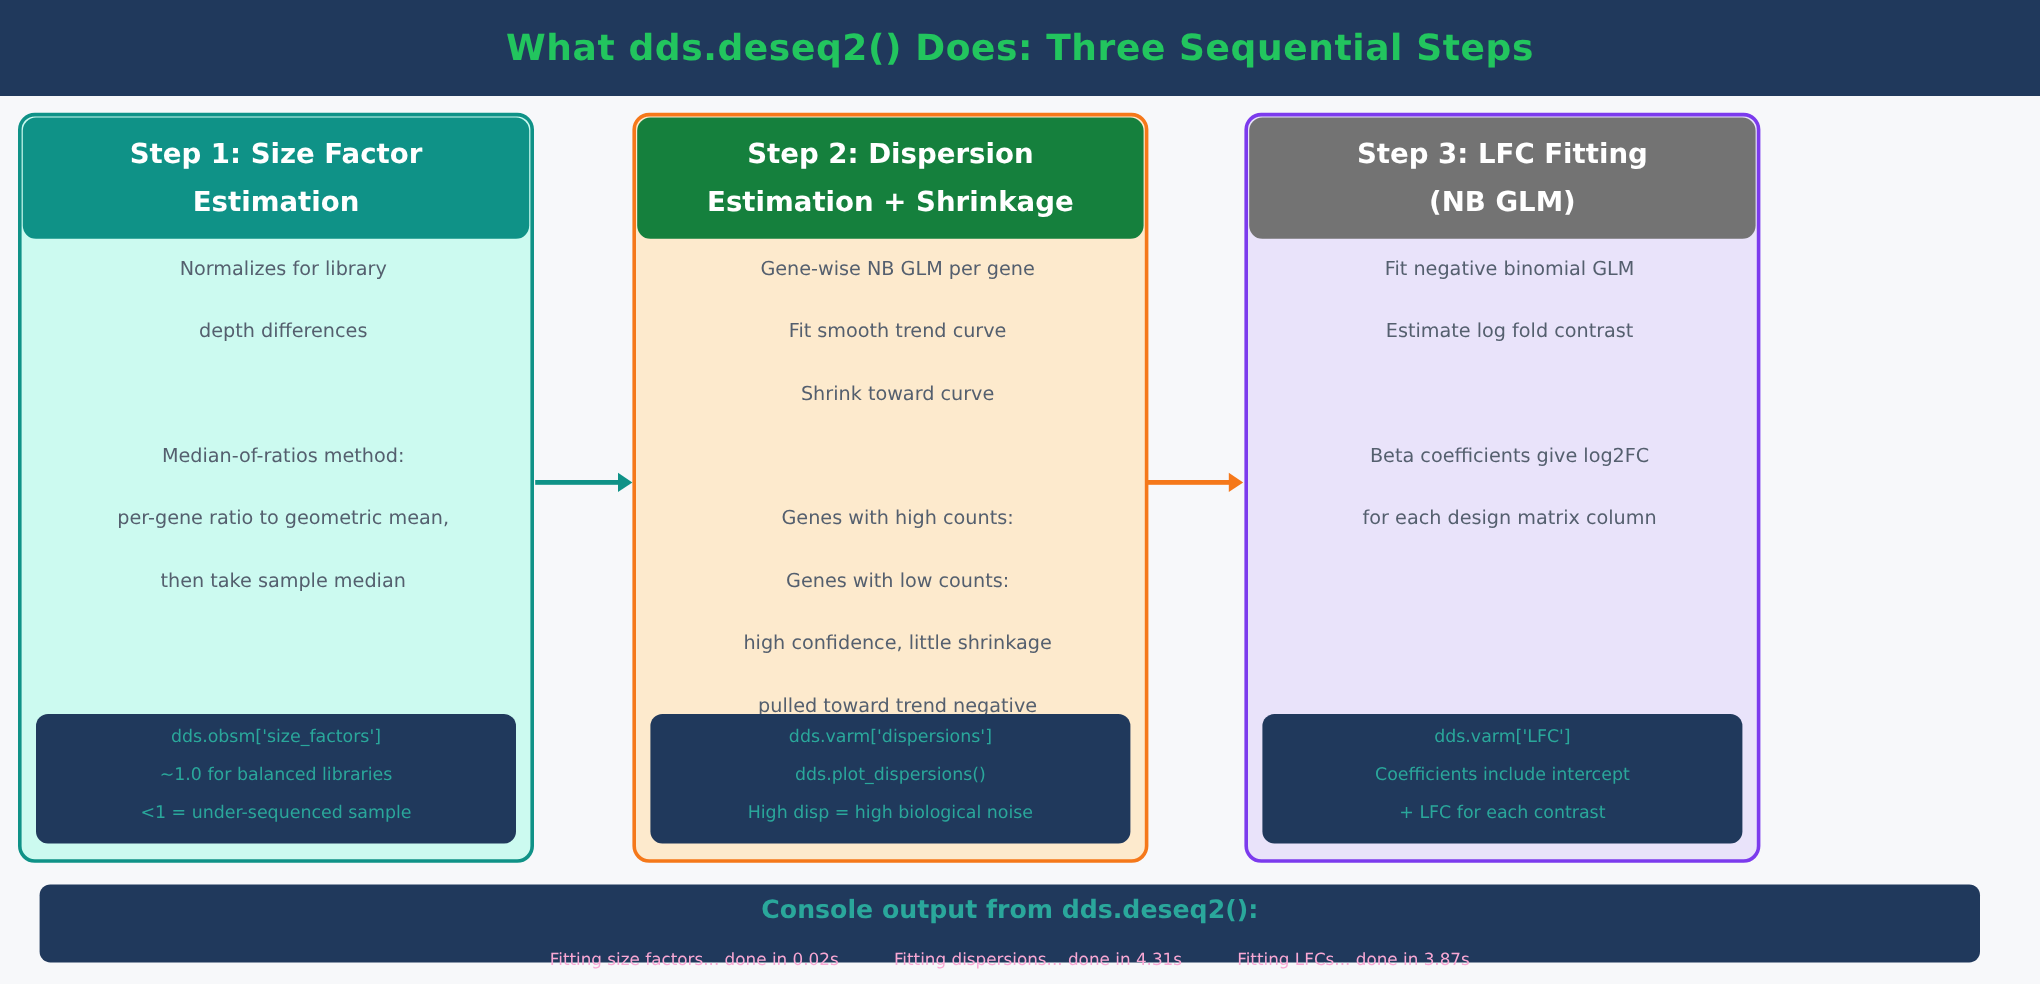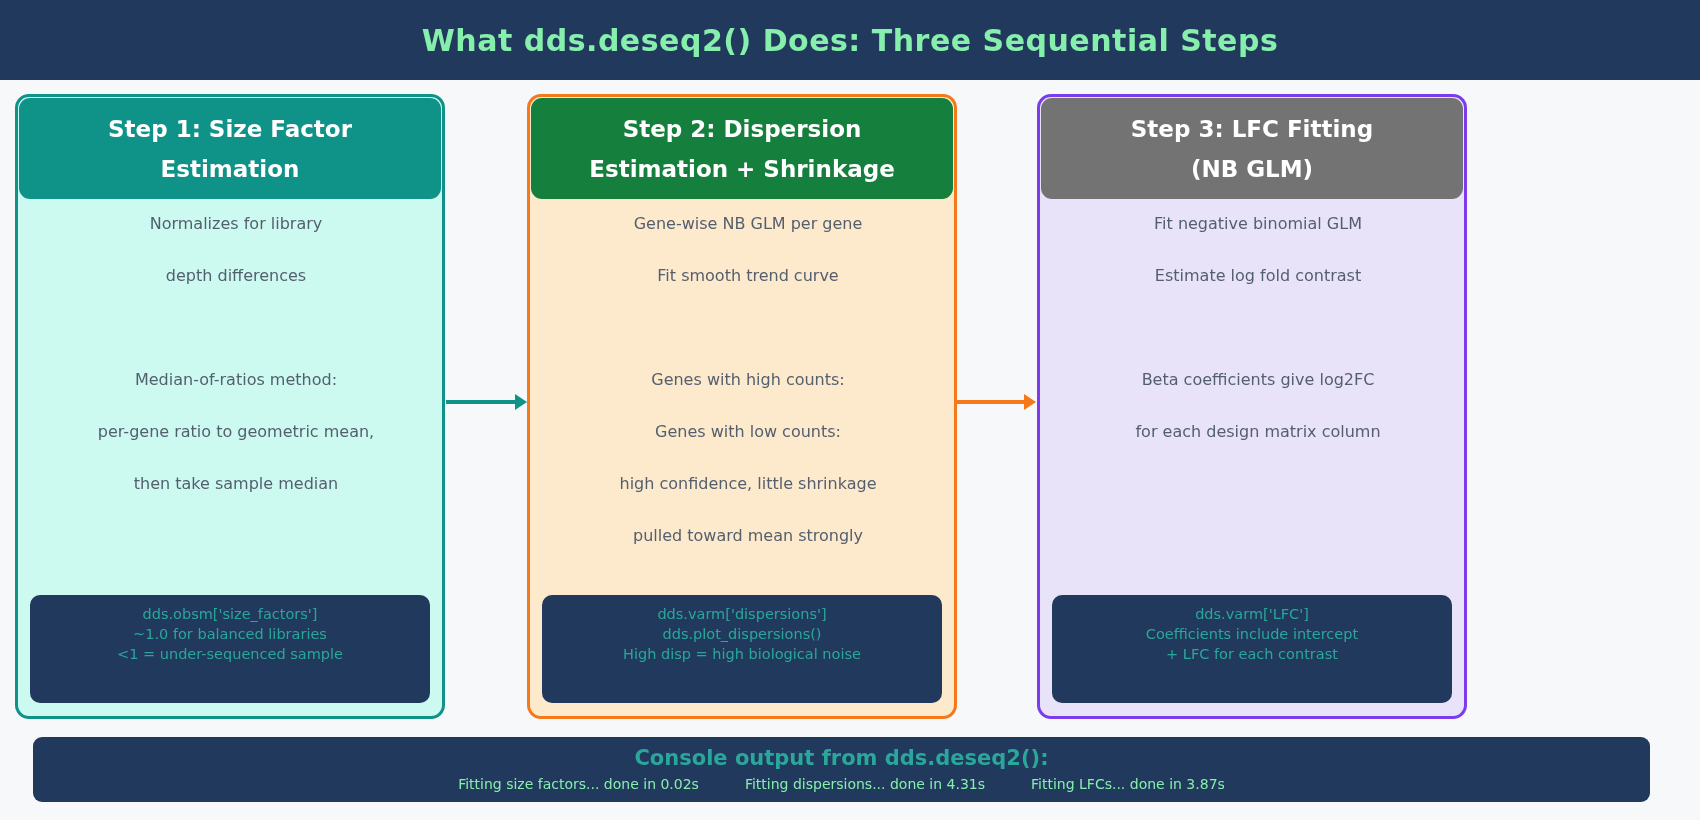--- a/index.html
+++ b/index.html
@@ -12,21 +12,21 @@
   }
 
   
   .title-bar {
     position: absolute; left: 0; top: 0;
     width: 1700px; height: 80px;
     background: #20395c;
     display: flex; align-items: center; justify-content: center;
   }
   .title-bar .page-title {
-    color: #86efac; font-size: 30px; font-weight: bold; letter-spacing: .5px;
+    color: #22c55e; font-size: 30px; font-weight: bold; letter-spacing: .5px;
   }
 
   
   .card {
     position: absolute; top: 94px;
     width: 430px; height: 625px;
     box-sizing: border-box;
     border: 3px solid; border-radius: 14px;
   }
   .card.teal   { left: 15px;   border-color: #0f9287; background: #ccfaf0; padding-left: 32px; }
@@ -48,21 +48,21 @@
     height: 52px;
     display: flex; align-items: center; justify-content: center;
     font-size: 16px; color: #545f6e; white-space: pre;
   }
 
   .code-box {
     position: absolute; left: 12px; right: 12px; bottom: 13px;
     height: 108px; background: #20395c; border-radius: 10px;
     box-sizing: border-box; padding-top: 10px;
     display: flex; flex-direction: column; align-items: center;
-    gap: 2px;
+    gap: 14px;
   }
   .code-line { font-size: 14.5px; line-height: 18px; color: #2aa79b; white-space: pre; }
 
   
   .arrow { position: absolute; top: 400px; width: 70px; height: 4px; }
   .arrow::after {
     content: ""; position: absolute; right: -11px; top: -6px;
     width: 0; height: 0;
     border-top: 8px solid transparent; border-bottom: 8px solid transparent;
     border-left: 12px solid;
@@ -80,21 +80,21 @@
     box-sizing: border-box;
   }
   .console-title {
     margin-top: 9px; text-align: center;
     font-size: 21px; font-weight: bold; color: #2aa79b;
   }
   .console-msgs {
     margin-top: 6px;
     display: flex; justify-content: center; gap: 46px;
   }
-  .console-msg { font-size: 14px; color: #86efac; white-space: pre; }
+  .console-msg { font-size: 14px; color: #f9a8d4; white-space: pre; margin-top: 16px; }
 </style>
 </head>
 <body>
 
 <div class="title-bar">
   <div class="page-title">What dds.deseq2() Does: Three Sequential Steps</div>
 </div>
 
 <div class="card teal">
   <div class="card-header">
@@ -119,25 +119,26 @@
 <div class="arrow teal-arrow"></div>
 
 <div class="card orange">
   <div class="card-header">
     <div>Step 2: Dispersion</div>
     <div>Estimation + Shrinkage</div>
   </div>
   <div class="card-lines">
       <div class="body-line">Gene-wise NB GLM per gene</div>
       <div class="body-line">Fit smooth trend curve</div>
+      <div class="body-line">Shrink toward curve</div>
       <div class="body-line"></div>
       <div class="body-line">Genes with high counts:</div>
       <div class="body-line">Genes with low counts:</div>
       <div class="body-line">high confidence, little shrinkage</div>
-      <div class="body-line">pulled toward mean strongly</div>
+      <div class="body-line">pulled toward trend negative</div>
     </div>
   <div class="code-box">
       <div class="code-line">dds.varm['dispersions']</div>
       <div class="code-line">dds.plot_dispersions()</div>
       <div class="code-line">High disp = high biological noise</div>
     </div>
 </div>
 
 <div class="arrow orange-arrow"></div>
 

